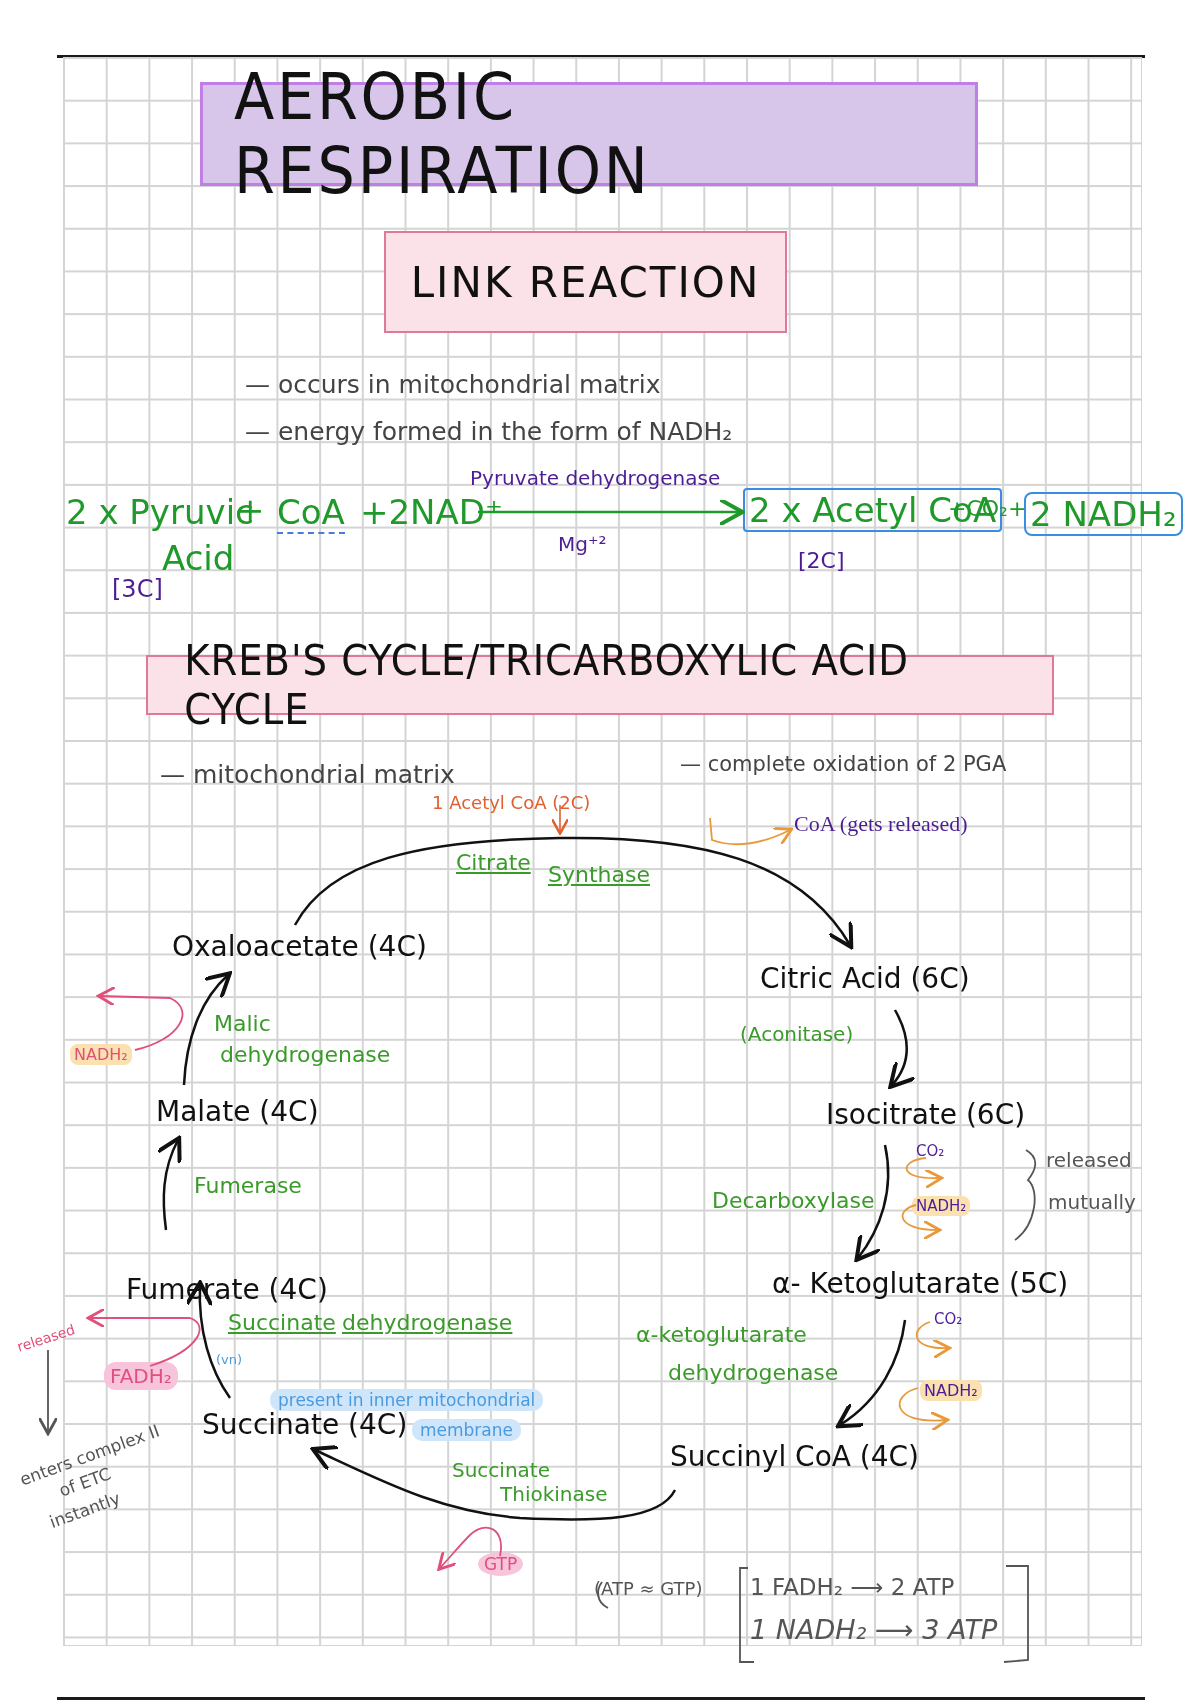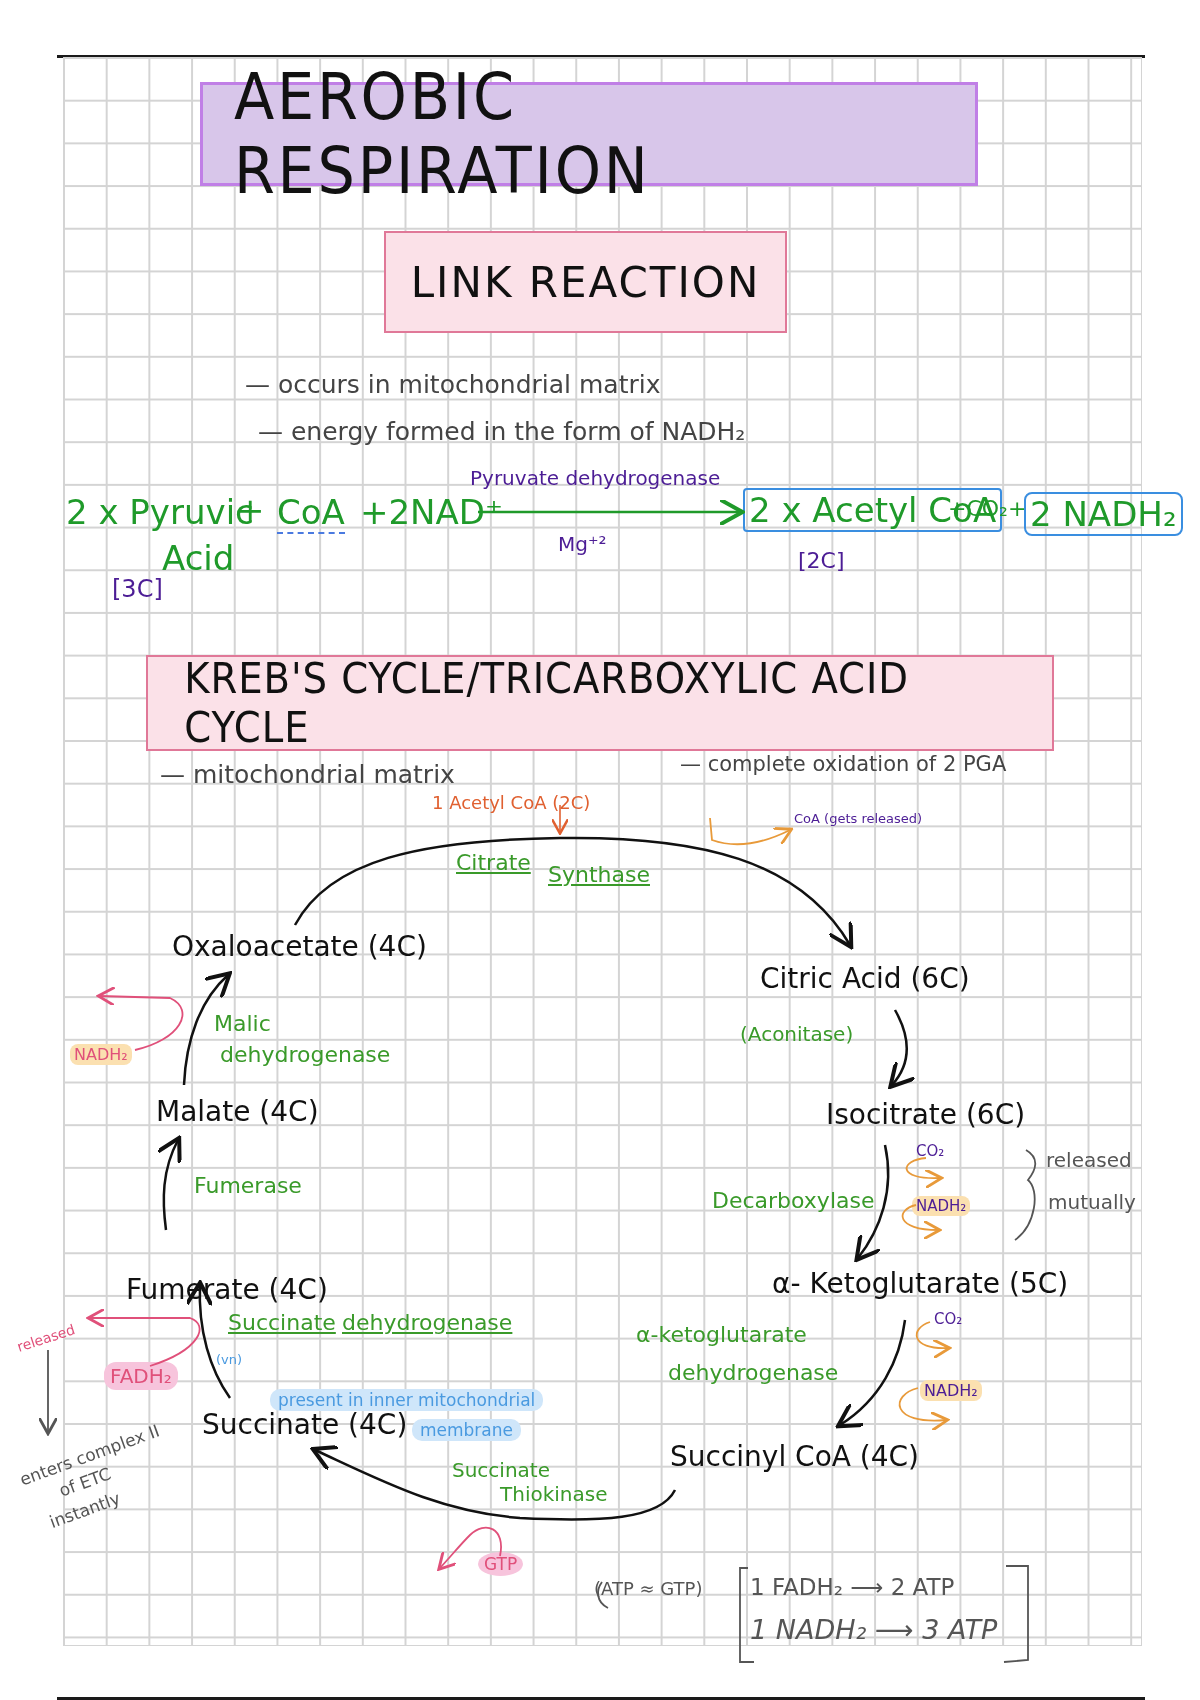--- a/index.html
+++ b/index.html
@@ -28,21 +28,21 @@
       display: flex; align-items: center; justify-content: center;
     }
     .title-text { font-family: "DejaVu Sans", sans-serif; font-size: 64px; letter-spacing: 3px; color: #111; transform: scaleX(0.92); }
     .sub-box {
       position: absolute; left: 384px; top: 231px; width: 403px; height: 102px;
       background: #fbe1e8; border: 2.5px solid #e07898; box-sizing: border-box;
       display: flex; align-items: center; justify-content: center;
     }
     .sub-text { font-size: 42px; letter-spacing: 2px; color: #111; }
     .kreb-box {
-      position: absolute; left: 146px; top: 655px; width: 908px; height: 96px;
+      position: absolute; left: 146px; top: 655px; width: 908px; height: 60px;
       background: #fbe1e8; border: 2.5px solid #e07898; box-sizing: border-box;
       display: flex; align-items: center; justify-content: center;
     }
     .kreb-text { font-size: 42px; letter-spacing: 1px; color: #111; transform: scaleX(0.92); }
     .note { font-size: 25px; color: #444; }
     .dgreen { color: #1f9a2a; }
     .orange { color: #4c1d95; }
     .redorange { color: #e06030; }
     .pink { color: #e0507a; }
     .blue { color: #4a9ae0; }
@@ -65,42 +65,42 @@
 <div id="rule-bottom" class="rule"></div>
 
 <div class="title-box">
   <span class="title-text">AEROBIC RESPIRATION</span>
 </div>
 
 <div class="sub-box">
   <span class="sub-text">LINK REACTION</span>
 </div>
 <div class="abs note" style="left:245px; top:370px;">— occurs in mitochondrial matrix</div>
-<div class="abs note" style="left:245px; top:417px;margin-left:13px;">— energy formed in the form of NADH₂</div>
+<div class="abs note" style="left:245px; top:417px;">— energy formed in the form of NADH₂</div>
 
 <div class="abs eq" style="left:66px; top:492px;">2 x Pyruvic</div>
 <div class="abs eq" style="left:162px; top:538px;">Acid</div>
 <div class="abs orange" style="left:112px; top:575px; font-size:24px;">[3C]</div>
 <div class="abs eq" style="left:236px; top:490px;">+</div>
 <div class="abs eq" style="left:277px; top:492px; border-bottom:2px dashed #4a7ae0;">CoA</div>
 <div class="abs eq" style="left:360px; top:492px;">+2NAD⁺</div>
 <div class="abs orange" style="left:470px; top:466px; font-size:20px;">Pyruvate dehydrogenase</div>
 <div class="abs orange" style="left:558px; top:532px; font-size:20px;">Mg⁺²</div>
 <div class="abs eq boxed-blue" style="left:743px; top:488px;">2 x Acetyl CoA</div>
 <div class="abs orange" style="left:798px; top:548px; font-size:22px;">[2C]</div>
 <div class="abs dgreen" style="left:948px; top:496px; font-size:22px;">+CO₂+</div>
 <div class="abs eq boxed-blue" style="left:1024px; top:492px; border-radius:8px;">2 NADH₂</div>
 
 <div class="kreb-box">
   <span class="kreb-text">KREB'S CYCLE/TRICARBOXYLIC ACID CYCLE</span>
 </div>
 <div class="abs note" style="left:160px; top:760px;">— mitochondrial matrix</div>
 <div class="abs note" style="left:680px; top:752px; font-size:21px;">— complete oxidation of 2 PGA</div>
 <div class="abs redorange" style="left:432px; top:792px; font-size:18px;">1 Acetyl CoA (2C)</div>
-<div class="abs orange" style="left:794px; top:811px; font-size:13px;">CoA (gets released)</div>
+<div class="abs orange" style="left:794px; top:811px; font-size:22px;font-family:Liberation Serif, serif;">CoA (gets released)</div>
 
 <div class="abs met" style="left:172px; top:930px;">Oxaloacetate (4C)</div>
 <div class="abs met" style="left:760px; top:962px;">Citric Acid (6C)</div>
 <div class="abs met" style="left:826px; top:1098px;">Isocitrate (6C)</div>
 <div class="abs met" style="left:772px; top:1267px;">α- Ketoglutarate (5C)</div>
 <div class="abs met" style="left:670px; top:1440px;">Succinyl CoA (4C)</div>
 <div class="abs met" style="left:202px; top:1408px;">Succinate (4C)</div>
 <div class="abs met" style="left:126px; top:1242px;margin-top:31px;">Fumerate (4C)</div>
 <div class="abs met" style="left:156px; top:1095px;">Malate (4C)</div>
 

